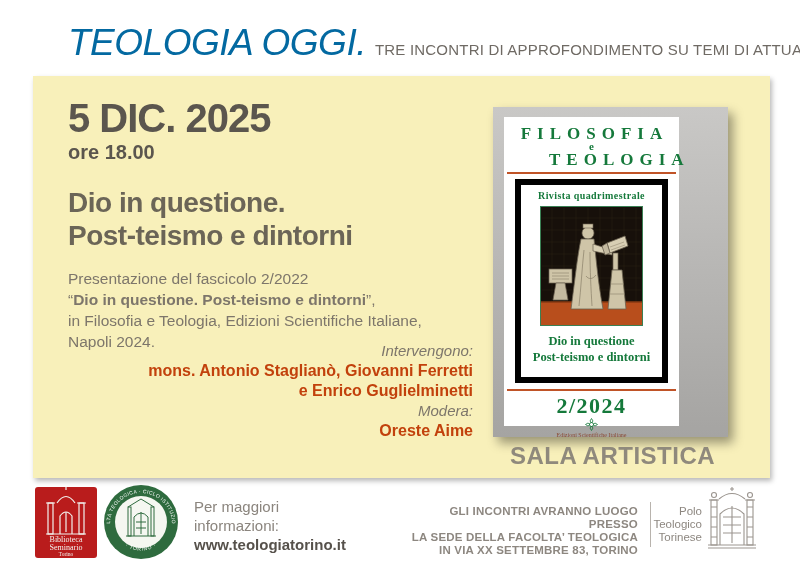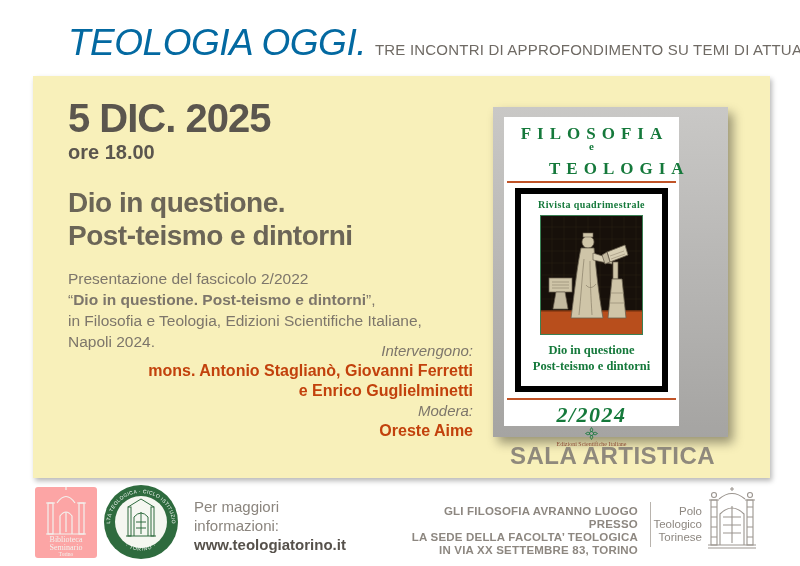--- a/index.html
+++ b/index.html
@@ -33,29 +33,29 @@
                box-shadow:5px 6px 10px rgba(0,0,0,0.38);}
   .cover{position:absolute;left:11px;top:10px;width:175px;height:309px;background:#ffffff;
          font-family:"Liberation Serif",serif;text-align:center;color:#15793b;}
   .jr-title{font-size:17px;font-weight:700;letter-spacing:6px;padding-left:6px;line-height:17px;margin-top:8px;}
   .jr-e{font-size:11px;font-weight:700;line-height:9px;}
   .red-rule{height:2px;background:#c05327;margin:4px 3px 0 3px;}
   .inner-box{margin:5px 11px 0 11px;border:6px solid #000000;height:192px;}
   .jr-subtitle{font-size:10px;font-weight:700;letter-spacing:0.4px;margin-top:5px;}
   .mosaic{display:block;margin:5px auto 0 auto;}
   .issue-title{font-size:12.5px;font-weight:700;line-height:16px;margin-top:7px;}
-  .issue-number{font-size:22px;font-weight:700;letter-spacing:1.5px;margin-top:4px;line-height:22px;font-style:italic;}
+  .issue-number{font-size:22px;font-weight:700;letter-spacing:1.5px;margin-top:4px;line-height:22px;}
   .esi-ornament{display:block;margin:1px auto 0 auto;}
   .publisher{font-size:6px;color:#8a4a33;margin-top:1px;font-family:"Liberation Serif",serif;}
 
   .room{position:absolute;left:495px;top:442px;width:235px;text-align:center;
         font-size:24px;font-weight:700;color:#8f897c;letter-spacing:0.5px;}
 
   
-  .lib-logo{position:absolute;left:35px;top:487px;width:62px;height:71px;background:#fca5a5;border-radius:3px;}
+  .lib-logo{position:absolute;left:35px;top:487px;width:62px;height:71px;background:#b91c1c;border-radius:3px;}
   .fac-logo{position:absolute;left:103px;top:484px;width:76px;height:76px;}
   .info{position:absolute;left:194px;top:497px;font-size:15px;color:#8b857e;line-height:19px;}
   .website{font-weight:700;color:#56514b;}
   .venue{position:absolute;left:410px;top:505px;width:228px;text-align:right;
          font-size:11.5px;font-weight:700;color:#8d8780;line-height:13px;letter-spacing:0.2px;}
   .v-divider{position:absolute;left:650px;top:502px;width:1px;height:45px;background:#b8b3ad;}
   .org{position:absolute;left:606px;top:505px;width:96px;text-align:right;
        font-size:11.5px;color:#8d8780;line-height:13px;}
   .polo-logo{position:absolute;left:706px;top:487px;}
 </style>
@@ -91,21 +91,21 @@
     <div class="person-name">mons. Antonio Staglianò, Giovanni Ferretti</div>
     <div class="person-name">e Enrico Guglielminetti</div>
     <div class="label-it">Modera:</div>
     <div class="person-name">Oreste Aime</div>
   </div>
 
   <div class="cover-frame">
     <div class="cover">
       <div class="jr-title">FILOSOFIA</div>
       <div class="jr-e">e</div>
-      <div class="jr-title" style="margin-top:9px;padding-left:45px;">TEOLOGIA</div>
+      <div class="jr-title" style="margin-top:0;padding-left:45px;">TEOLOGIA</div>
       <div class="red-rule"></div>
       <div class="inner-box">
         <div class="jr-subtitle">Rivista quadrimestrale</div>
         <svg class="mosaic" width="103" height="120" viewBox="0 0 103 120">
           <rect x="0" y="0" width="103" height="120" fill="#17100a" stroke="#3a8054" stroke-width="2"></rect>
           <g stroke="#2b2114" stroke-width="0.6" opacity="0.8">
             <path d="M12,2 V96 M24,2 V96 M36,2 V96 M48,2 V96 M60,2 V96 M72,2 V96 M84,2 V96 M96,2 V96"></path>
             <path d="M2,12 H101 M2,24 H101 M2,36 H101 M2,48 H101 M2,60 H101 M2,72 H101 M2,84 H101"></path>
           </g>
           <rect x="1" y="96" width="101" height="23" fill="#b84e1c"></rect>
@@ -190,21 +190,21 @@
     </svg>
   </div>
 
   <div class="info">
     <div>Per maggiori</div>
     <div>informazioni:</div>
     <div class="website">www.teologiatorino.it</div>
   </div>
 
   <div class="venue">
-    <div>GLI FILOSOFIA AVRANNO LUOGO PRESSO</div>
+    <div>GLI INCONTRI AVRANNO LUOGO PRESSO</div>
     <div>LA SEDE DELLA FACOLTA’ TEOLOGICA</div>
     <div>IN VIA XX SETTEMBRE 83, TORINO</div>
   </div>
 
   <div class="v-divider"></div>
 
   <div class="org">
     <div>Polo</div>
     <div>Teologico</div>
     <div>Torinese</div>

